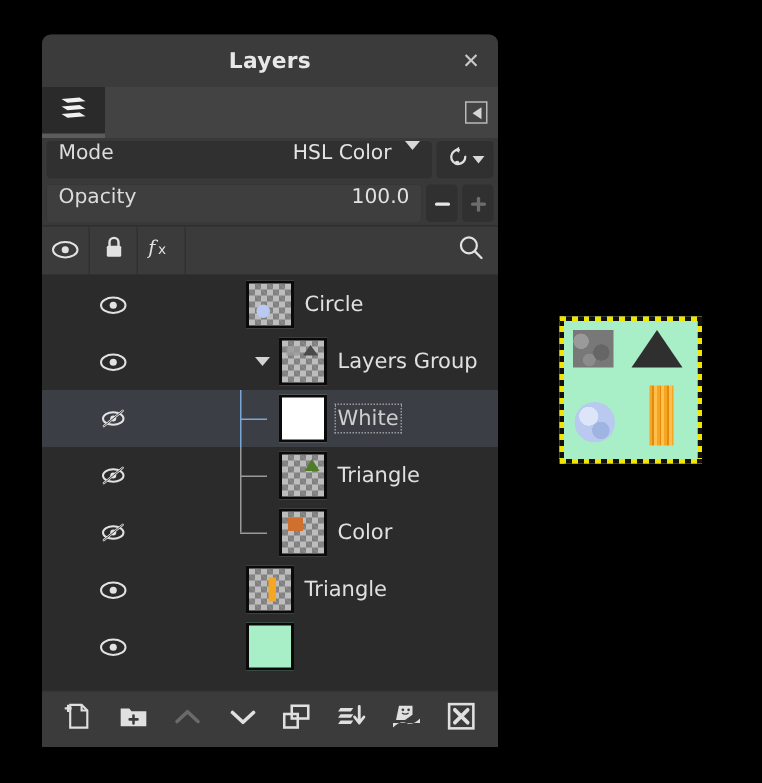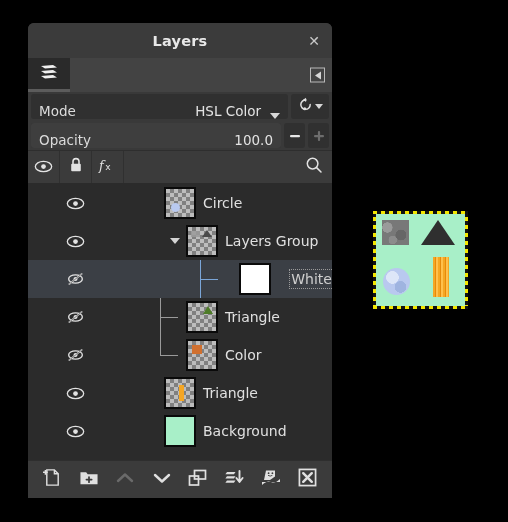--- a/index.html
+++ b/index.html
@@ -103,21 +103,21 @@
     gap: 3px;
     padding: 2px 3px;
     background: #393939;
   }
   .ctl-main {
     flex: 1;
     height: 25px;
     background: #303030;
     border-radius: 3px;
     display: flex;
-    align-items: flex-end;
+    align-items: flex-start;
     padding: 0 8px;
     box-sizing: border-box;
   }
   .ctl-label {
     color: #dcdcdc;
     font-size: 13.5px;
   }
   .ctl-value {
     margin-left: auto;
     color: #e3e3e3;
@@ -197,21 +197,21 @@
     padding-top: 1px;
   }
   .layer-row {
     height: 38px;
     display: flex;
     align-items: center;
     position: relative;
     cursor: pointer;
     padding-left: 32px;
   }
-  .layer-row.selected { background: #3b3f45; justify-content: space-between; }
+  .layer-row.selected { background: #3b3f45; }
   .eye-cell {
     width: 31px;
     min-width: 31px;
     display: flex;
     align-items: center;
     justify-content: center;
     cursor: pointer;
   }
   .lock-cell { width: 31px; min-width: 31px; }
   .fx-cell { width: 31px; min-width: 31px; }
@@ -551,21 +551,20 @@
             <ellipse cx="10" cy="6.5" rx="8.6" ry="5.4" fill="none" stroke="#e2e2e2" stroke-width="1.4"></ellipse>
             <circle cx="10" cy="6.5" r="2.5" fill="#e2e2e2"></circle>
           </svg>
         </div>
         <div class="lock-cell"></div>
         <div class="fx-cell"></div>
         <div style="width: 11px; min-width: 11px; height: 100%; position: relative;"></div>
         <div style="display: flex;">
           <div class="thumb" style="background:#A8EFC8;background-image:none;"></div>
         </div>
-        <span class="layer-name">Background</span>
       </div>
     </div>
 
   <div class="bottom-bar" id="bottom-bar">
       <div class="bb-btn">
         <span><svg width="19" height="19" viewBox="0 0 20 20">
             <path d="M4 2 h8 l4 4 v12 H4 Z" fill="none" stroke="currentColor" stroke-width="1.5"></path>
             <path d="M12 2 v4 h4" fill="none" stroke="currentColor" stroke-width="1.5"></path>
             <path d="M2.5 2 v5 M0 4.5 h5" stroke="currentColor" stroke-width="1.5"></path>
           </svg></span>

